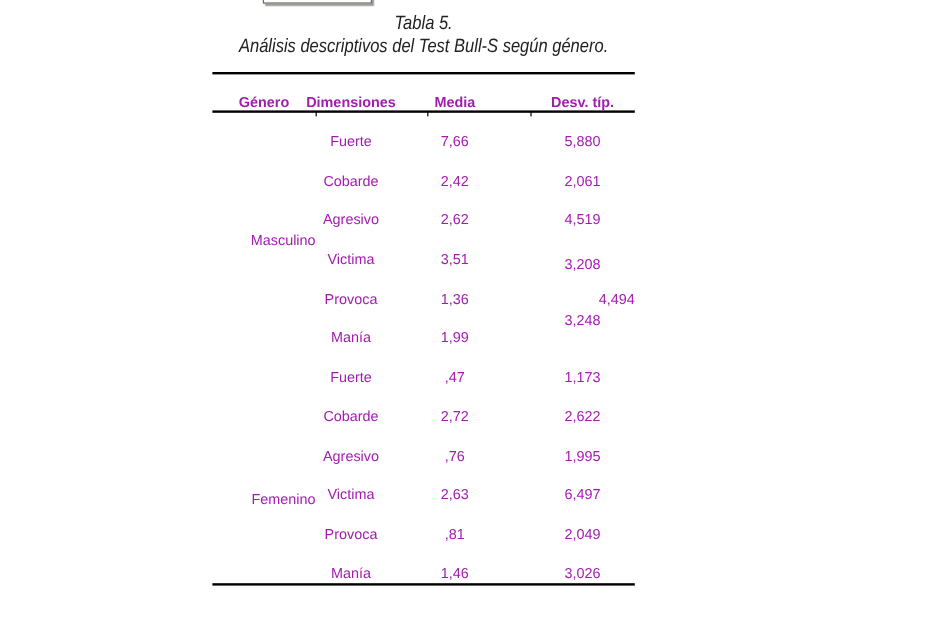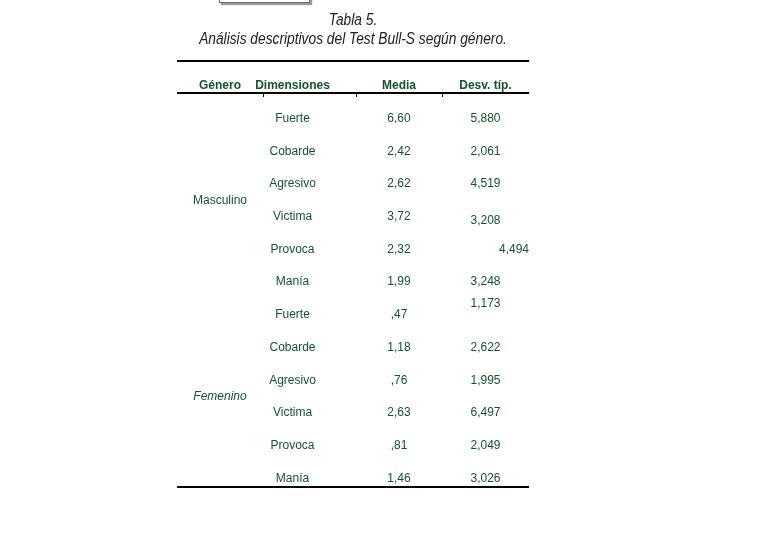--- a/index.html
+++ b/index.html
@@ -13,28 +13,28 @@
     position: absolute; left: 150px; width: 406px; text-align: center;
     font-family: "Liberation Sans", sans-serif; font-style: italic; color: #222;
     transform: scaleX(0.86); transform-origin: center;
   }
   .caption.t1 { top: 11px; font-size: 16px; line-height: 18px; }
   .caption.t2 { top: 30px; font-size: 16px; line-height: 18px; }
   .rule { position: absolute; left: 177px; width: 352px; height: 1.5px; background: #000; }
   .tick { position: absolute; width: 1px; height: 4px; background: #000; top: 93px; }
   .cell {
     position: absolute; font-family: "Liberation Sans", sans-serif; font-size: 12px;
-    line-height: 14px; text-align: center; color: #14532d;
+    line-height: 14px; text-align: center; color: #a21caf;
   }
   .hdr { font-weight: bold; top: 78px; }
   .col-gen { left: 177px; width: 86px; }
   .col-dim { left: 246px; width: 93px; }
-  .col-med { left: 356px; width: 86px; }
+  .col-med { left: 336px; width: 86px; }
   .col-sd  { left: 442px; width: 87px; }
-  .gen { left: 177px; width: 86px; text-align: center; }
+  .gen { left: 177px; width: 86px; text-align: right; }
 </style>
 </head>
 <body>
 
 <div class="top-box"></div>
 
 <div class="caption t1">Tabla 5.</div>
 <div class="caption t2">Análisis descriptivos del Test Bull-S según género.</div>
 
 <div class="rule" style="top:60px;"></div>
@@ -44,53 +44,53 @@
 <div class="cell hdr col-med">Media</div>
 <div class="cell hdr col-sd">Desv. típ.</div>
 
 <div class="rule" style="top:92px;"></div>
 <div class="tick" style="left:263px;"></div>
 <div class="tick" style="left:356px;"></div>
 <div class="tick" style="left:442px;"></div>
 
 <div id="rows">
     <div class="cell col-dim" style="top: 111px;">Fuerte</div>
-    <div class="cell col-med" style="top: 111px;">6,60</div>
+    <div class="cell col-med" style="top: 111px;">7,66</div>
     <div class="cell col-sd" style="top: 111px;">5,880</div>
     <div class="cell col-dim" style="top: 144px;">Cobarde</div>
     <div class="cell col-med" style="top: 144px;">2,42</div>
     <div class="cell col-sd" style="top: 144px;">2,061</div>
     <div class="cell col-dim" style="top: 176px;">Agresivo</div>
     <div class="cell col-med" style="top: 176px;">2,62</div>
     <div class="cell col-sd" style="top: 176px;">4,519</div>
     <div class="cell col-dim" style="top: 209px;">Victima</div>
-    <div class="cell col-med" style="top: 209px;">3,72</div>
+    <div class="cell col-med" style="top: 209px;">3,51</div>
     <div class="cell col-sd" style="top: 213px;">3,208</div>
     <div class="cell col-dim" style="top: 242px;">Provoca</div>
-    <div class="cell col-med" style="top: 242px;">2,32</div>
+    <div class="cell col-med" style="top: 242px;">1,36</div>
     <div class="cell col-sd" style="top: 242px; text-align: right;">4,494</div>
     <div class="cell col-dim" style="top: 274px;">Manía</div>
     <div class="cell col-med" style="top: 274px;">1,99</div>
-    <div class="cell col-sd" style="top: 274px;">3,248</div>
+    <div class="cell col-sd" style="top: 260px;">3,248</div>
     <div class="cell col-dim" style="top: 307px;">Fuerte</div>
     <div class="cell col-med" style="top: 307px;">,47</div>
-    <div class="cell col-sd" style="top: 296px;">1,173</div>
+    <div class="cell col-sd" style="top: 307px;">1,173</div>
     <div class="cell col-dim" style="top: 340px;">Cobarde</div>
-    <div class="cell col-med" style="top: 340px;">1,18</div>
+    <div class="cell col-med" style="top: 340px;">2,72</div>
     <div class="cell col-sd" style="top: 340px;">2,622</div>
     <div class="cell col-dim" style="top: 373px;">Agresivo</div>
     <div class="cell col-med" style="top: 373px;">,76</div>
     <div class="cell col-sd" style="top: 373px;">1,995</div>
     <div class="cell col-dim" style="top: 405px;">Victima</div>
     <div class="cell col-med" style="top: 405px;">2,63</div>
     <div class="cell col-sd" style="top: 405px;">6,497</div>
     <div class="cell col-dim" style="top: 438px;">Provoca</div>
     <div class="cell col-med" style="top: 438px;">,81</div>
     <div class="cell col-sd" style="top: 438px;">2,049</div>
     <div class="cell col-dim" style="top: 471px;">Manía</div>
     <div class="cell col-med" style="top: 471px; text-align: center;">1,46</div>
     <div class="cell col-sd" style="top: 471px;">3,026</div>
   </div>
 
 <div class="cell gen" style="top:193px;">Masculino</div>
-<div class="cell gen" style="top:389px;font-style:italic;">Femenino</div>
+<div class="cell gen" style="top:409px;">Femenino</div>
 
 <div class="rule" style="top:486px;"></div>
 
 </body></html>

